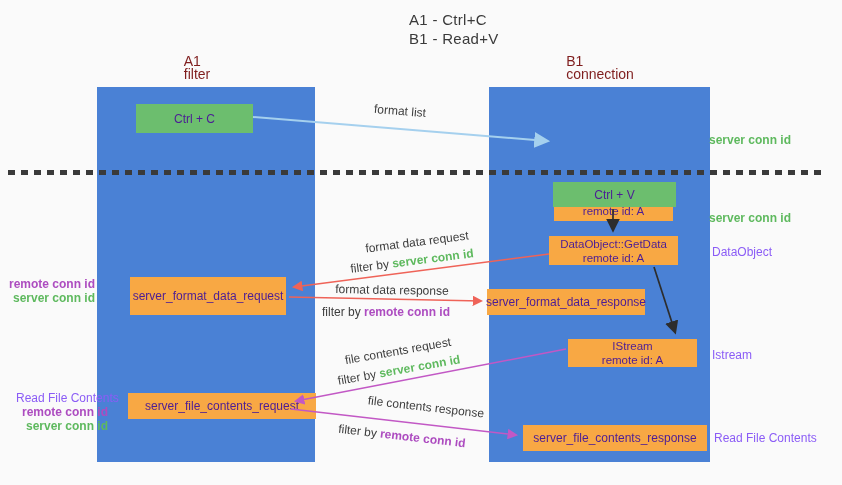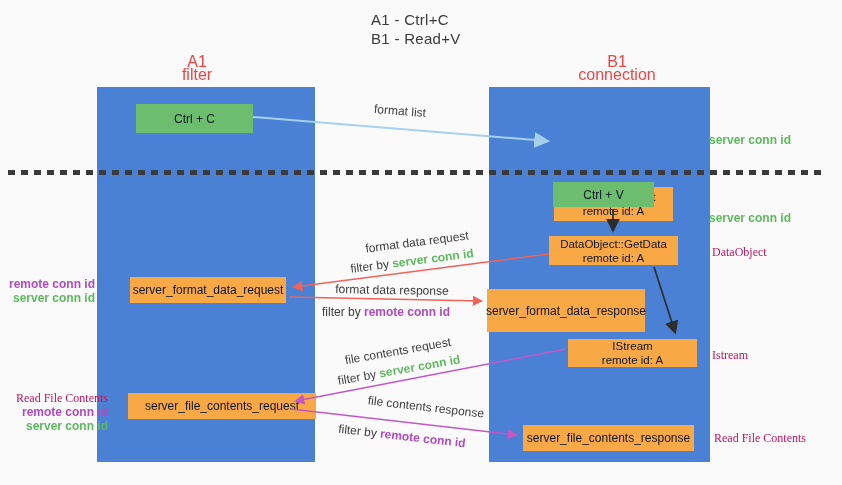--- a/index.html
+++ b/index.html
@@ -4,102 +4,102 @@
 <style>
   html,body{margin:0;padding:0;}
   body{
     width:842px;height:485px;position:relative;overflow:hidden;
     background:#fafafa;
     font-family:"Liberation Sans", sans-serif;
     color:#3c3c3c;
   }
   .abs{position:absolute;}
   .title{
-    font-size:15px;line-height:19px;color:#3a3a3a;letter-spacing:.3px;
+    font-size:15px;line-height:19px;color:#3a3a3a;letter-spacing:.3px;margin-left:38px;
   }
   .lane{
     background:#4a81d5;position:absolute;top:87px;height:375px;
   }
   .lane-header{
-    position:absolute;top:55px;font-size:16px;line-height:13px;
-    text-align:center;color:#ef4444;transform:translateX(-50%);white-space:nowrap;
+    position:absolute;top:55px;font-size:14px;line-height:13px;
+    color:#7f1d1d;transform:translateX(-50%);white-space:nowrap;
   }
   .node{
     position:absolute;display:flex;flex-direction:column;align-items:center;justify-content:center;
-    color:#0f172a;text-align:center;white-space:nowrap;
+    color:#4c1d95;text-align:center;white-space:nowrap;
   }
   .node.green{background:#6cbe6e;}
   .node.orange{background:#f8a844;}
   .node .l1,.node .l2{font-size:11.5px;line-height:14px;}
   .node.single{font-size:12px;}
   .edge-label{
     position:absolute;font-size:12px;color:#3d3d3d;white-space:nowrap;
     transform-origin:center;
   }
   .side-label{
     position:absolute;font-size:12px;white-space:nowrap;line-height:14px;
   }
   .green-t{color:#5eb95e;font-weight:bold;}
   .purple-t{color:#ad4cc0;font-weight:bold;}
-  .dark-t{color:#be185d;font-family:Liberation Serif, serif;}
+  .dark-t{color:#8b5cf6;}
   .dotted-sep{
     position:absolute;left:8px;top:170px;width:816px;height:5px;
     background:repeating-linear-gradient(90deg,#3a3a3a 0 7px,transparent 7px 13px);
   }
   svg.arrows{position:absolute;left:0;top:0;pointer-events:none;}
   .ralign{text-align:right;}
 </style>
 </head>
 <body>
 
 <div class="abs title" style="left:371px;top:10px;">
   <div>A1 - Ctrl+C</div>
   <div>B1 - Read+V</div>
 </div>
 
 <div class="lane-header" style="left:197px;">
   <div>A1</div>
   <div>filter</div>
 </div>
-<div class="lane-header" style="left:600px;margin-left:17px;">
+<div class="lane-header" style="left:600px;">
   <div>B1</div>
   <div>connection</div>
 </div>
 
 <div class="lane" style="left:97px;width:218px;"></div>
 <div class="lane" style="left:489px;width:221px;"></div>
 
 <div class="dotted-sep"></div>
 
 <div class="node green single" style="left:136px;top:104px;width:117px;height:29px;">Ctrl + C</div>
 
 <div class="node orange" style="left:554px;top:144px;width:119px;height:34px;margin-top:43px;">
   <div class="l1">保存IDataObject</div>
   <div class="l2">remote id: A</div>
 </div>
 
-<div class="node green single" style="left:553px;top:182px;width:101px;height:25px;">Ctrl + V</div>
+<div class="node green single" style="left:553px;top:182px;width:123px;height:25px;">Ctrl + V</div>
 
 <div class="node orange" style="left:549px;top:236px;width:129px;height:29px;">
   <div class="l1">DataObject::GetData</div>
   <div class="l2">remote id: A</div>
 </div>
 
-<div class="node orange single" style="left:130px;top:277px;width:156px;height:26px;">server_format_data_request</div>
+<div class="node orange single" style="left:130px;top:277px;width:156px;height:38px;">server_format_data_request</div>
 
-<div class="node orange single" style="left:487px;top:289px;width:158px;height:43px;">server_format_data_response</div>
+<div class="node orange single" style="left:487px;top:289px;width:158px;height:26px;">server_format_data_response</div>
 
 <div class="node orange" style="left:568px;top:339px;width:129px;height:28px;">
   <div class="l1">IStream</div>
   <div class="l2">remote id: A</div>
 </div>
 
 <div class="node orange single" style="left:128px;top:393px;width:188px;height:26px;">server_file_contents_request</div>
 
-<div class="node orange single" style="left:523px;top:425px;width:171px;height:26px;">server_file_contents_response</div>
+<div class="node orange single" style="left:523px;top:425px;width:184px;height:26px;">server_file_contents_response</div>
 
 <svg class="arrows" width="842" height="485">
   <defs>
     <marker id="m-blue" viewBox="0 0 10 10" refX="8" refY="5" markerWidth="8" markerHeight="8" orient="auto-start-reverse">
       <path d="M0,0 L10,5 L0,10 z" fill="#a5d0ee"></path>
     </marker>
     <marker id="m-black" viewBox="0 0 10 10" refX="8" refY="5" markerWidth="8" markerHeight="8" orient="auto-start-reverse">
       <path d="M0,0 L10,5 L0,10 z" fill="#2d2d2d"></path>
     </marker>
     <marker id="m-red" viewBox="0 0 10 10" refX="8" refY="5" markerWidth="7" markerHeight="7" orient="auto-start-reverse">

